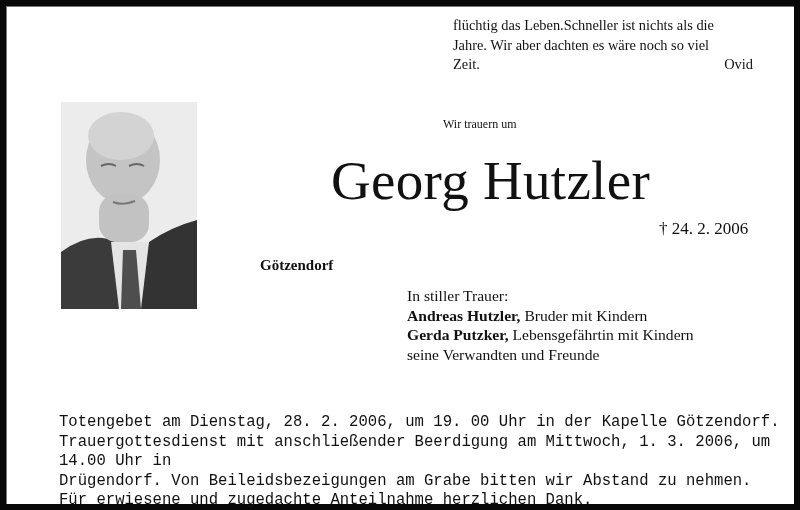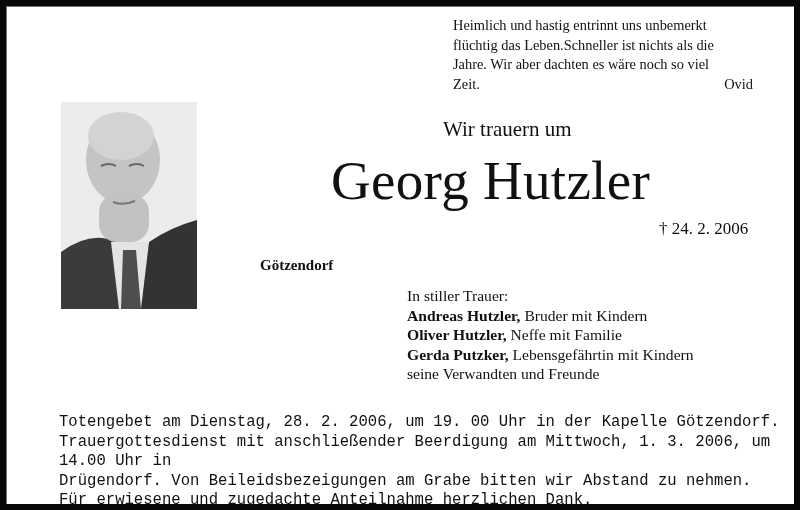--- a/index.html
+++ b/index.html
@@ -10,36 +10,35 @@
     box-sizing: border-box;
     font-family: "Liberation Serif", "DejaVu Serif", serif; color: #111;
   }
   .abs { position: absolute; }
   .quote { left: 446px; top: 9px; width: 300px; font-size: 14.4px; line-height: 19.5px; }
   .quote .last { display: flex; justify-content: space-between; }
   .photo {
     left: 54px; top: 95px; width: 136px; height: 207px; overflow: hidden;
     background: #eeeeee;
   }
-  .intro { left: 436px; top: 110px; font-size: 21px; }
+  .intro { left: 436px; top: 110px; font-size: 12px; }
   .name { left: 324px; top: 142px; font-size: 55px; line-height: 64px; letter-spacing: 0.3px; }
   .born { left: 253px; top: 212px; font-size: 17px; }
   .died { left: 652px; top: 212px; font-size: 17px; font-family: Liberation Serif, serif; }
   .place { left: 253px; top: 250px; font-size: 15px; font-weight: bold; }
   .mourners { left: 400px; top: 279px; font-size: 15.6px; line-height: 19.6px; }
   .mourners b { font-weight: bold; }
   .footer { left: 52px; top: 406px; font-size: 15.6px; line-height: 19.6px; width: 730px; font-family: Liberation Mono, monospace; }
 </style>
 </head>
 <body>
 
 <div class="card">
 
   <div class="abs quote">
-    <div>Heimlich und hastig entrinnt uns unbemerkt</div>
     <div>flüchtig das Leben.Schneller ist nichts als die</div>
     <div>Jahre. Wir aber dachten es wäre noch so viel</div>
     <div class="last">
       <span>Zeit.</span>
       <span>Ovid</span>
     </div>
   </div>
 
   <div class="abs photo">
     <svg width="136" height="207" viewBox="0 0 136 207">
@@ -58,21 +57,20 @@
   </div>
 
   <div class="abs intro">Wir trauern um</div>
   <div class="abs name">Georg Hutzler</div>
   <div class="abs died">† 24. 2. 2006</div>
   <div class="abs place">Götzendorf</div>
 
   <div class="abs mourners">
     <div>In stiller Trauer:</div>
     <div><b>Andreas Hutzler,</b><span> Bruder mit Kindern</span></div>
-    <div><b>Oliver Hutzler,</b><span> Neffe mit Familie</span></div>
     <div><b>Gerda Putzker,</b><span> Lebensgefährtin mit Kindern</span></div>
     <div>seine Verwandten und Freunde</div>
   </div>
 
   <div class="abs footer">
     <div>Totengebet am Dienstag, 28. 2. 2006, um 19. 00 Uhr in der Kapelle Götzendorf.</div>
     <div>Trauergottesdienst mit anschließender Beerdigung am Mittwoch, 1. 3. 2006, um 14.00 Uhr in</div>
     <div>Drügendorf. Von Beileidsbezeigungen am Grabe bitten wir Abstand zu nehmen.</div>
     <div>Für erwiesene und zugedachte Anteilnahme herzlichen Dank.</div>
   </div>

